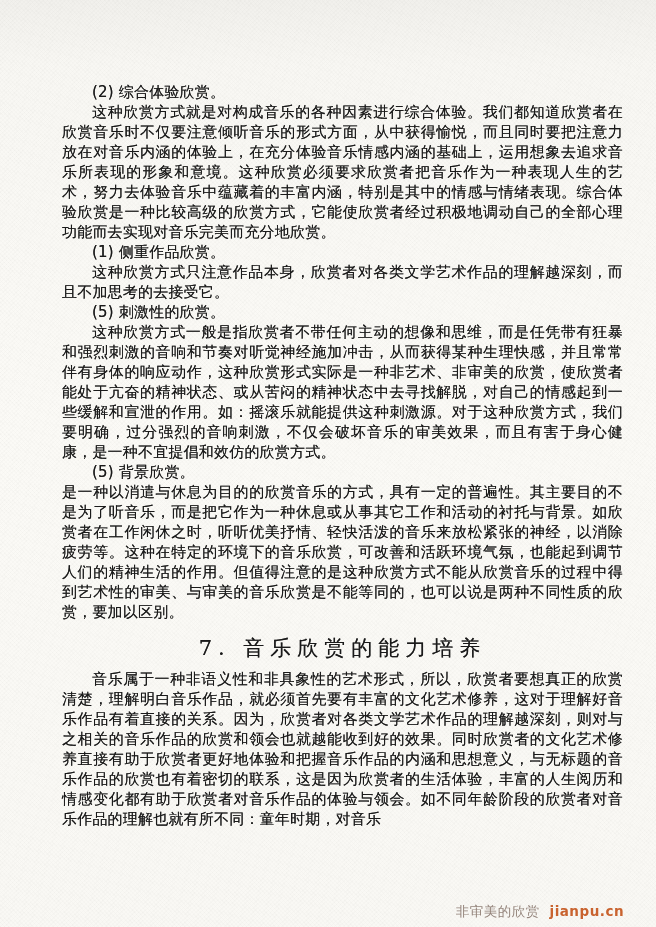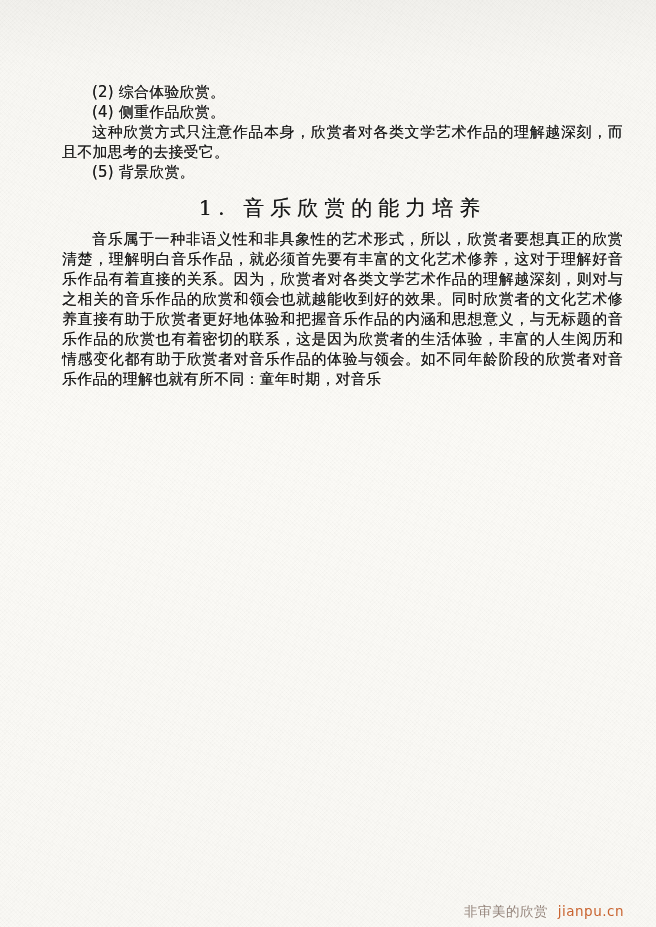--- a/index.html
+++ b/index.html
@@ -68,31 +68,35 @@
   .wm-name { color: #93837a; }
   .wm-url  { color: #c9632f; margin-left: 5px; }
 </style>
 </head>
 <body>
 
 <div class="page" style="background-color: rgb(250, 249, 246); color: rgb(26, 26, 26);">
   <div class="text-block">
 
     <p>(2) 综合体验欣赏。</p>
+    <p>这种欣赏方式就是对构成音乐的各种因素进行综合体验。我们都知道欣赏者在欣赏音乐时不仅要注意倾听音乐的形式方面，从中获得愉悦，而且同时要把注意力放在对音乐内涵的体验上，在充分体验音乐情感内涵的基础上，运用想象去追求音乐所表现的形象和意境。这种欣赏必须要求欣赏者把音乐作为一种表现人生的艺术，努力去体验音乐中蕴藏着的丰富内涵，特别是其中的情感与情绪表现。综合体验欣赏是一种比较高级的欣赏方式，它能使欣赏者经过积极地调动自己的全部心理功能而去实现对音乐完美而充分地欣赏。</p>
 
-    <p>(4) 侧重作品欣赏。</p>
+    <p>(1) 侧重作品欣赏。</p>
     <p>这种欣赏方式只注意作品本身，欣赏者对各类文学艺术作品的理解越深刻，而且不加思考的去接受它。</p>
 
 
+    <p>(5) 刺激性的欣赏。</p>
+    <p>这种欣赏方式一般是指欣赏者不带任何主动的想像和思维，而是任凭带有狂暴和强烈刺激的音响和节奏对听觉神经施加冲击，从而获得某种生理快感，并且常常伴有身体的响应动作，这种欣赏形式实际是一种非艺术、非审美的欣赏，使欣赏者能处于亢奋的精神状态、或从苦闷的精神状态中去寻找解脱，对自己的情感起到一些缓解和宣泄的作用。如：摇滚乐就能提供这种刺激源。对于这种欣赏方式，我们要明确，过分强烈的音响刺激，不仅会破坏音乐的审美效果，而且有害于身心健康，是一种不宜提倡和效仿的欣赏方式。</p>
 
     <p>(5) 背景欣赏。</p>
+    <p class="no-indent">是一种以消遣与休息为目的的欣赏音乐的方式，具有一定的普遍性。其主要目的不是为了听音乐，而是把它作为一种休息或从事其它工作和活动的衬托与背景。如欣赏者在工作闲休之时，听听优美抒情、轻快活泼的音乐来放松紧张的神经，以消除疲劳等。这种在特定的环境下的音乐欣赏，可改善和活跃环境气氛，也能起到调节人们的精神生活的作用。但值得注意的是这种欣赏方式不能从欣赏音乐的过程中得到艺术性的审美、与审美的音乐欣赏是不能等同的，也可以说是两种不同性质的欣赏，要加以区别。</p>
 
-    <h2 class="section-heading">1. 音乐欣赏的能力培养</h2>
+    <h2 class="section-heading">7. 音乐欣赏的能力培养</h2>
 
     <p>音乐属于一种非语义性和非具象性的艺术形式，所以，欣赏者要想真正的欣赏清楚，理解明白音乐作品，就必须首先要有丰富的文化艺术修养，这对于理解好音乐作品有着直接的关系。因为，欣赏者对各类文学艺术作品的理解越深刻，则对与之相关的音乐作品的欣赏和领会也就越能收到好的效果。同时欣赏者的文化艺术修养直接有助于欣赏者更好地体验和把握音乐作品的内涵和思想意义，与无标题的音乐作品的欣赏也有着密切的联系，这是因为欣赏者的生活体验，丰富的人生阅历和情感变化都有助于欣赏者对音乐作品的体验与领会。如不同年龄阶段的欣赏者对音乐作品的理解也就有所不同：童年时期，对音乐</p>
 
   </div>
 
   <div class="watermark">
     <span class="wm-name" style="color: rgb(147, 131, 122);">非审美的欣赏</span>
-    <span class="wm-url" style="color: rgb(201, 99, 47);">jianpu.cn</span>
+    <span class="wm-url" style="color: rgb(201, 99, 47); font-weight: bold;">jianpu.cn</span>
   </div>
 </div>
 
 </body></html>

